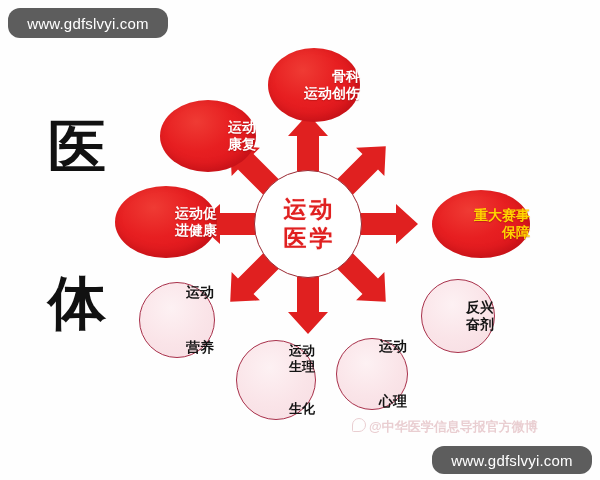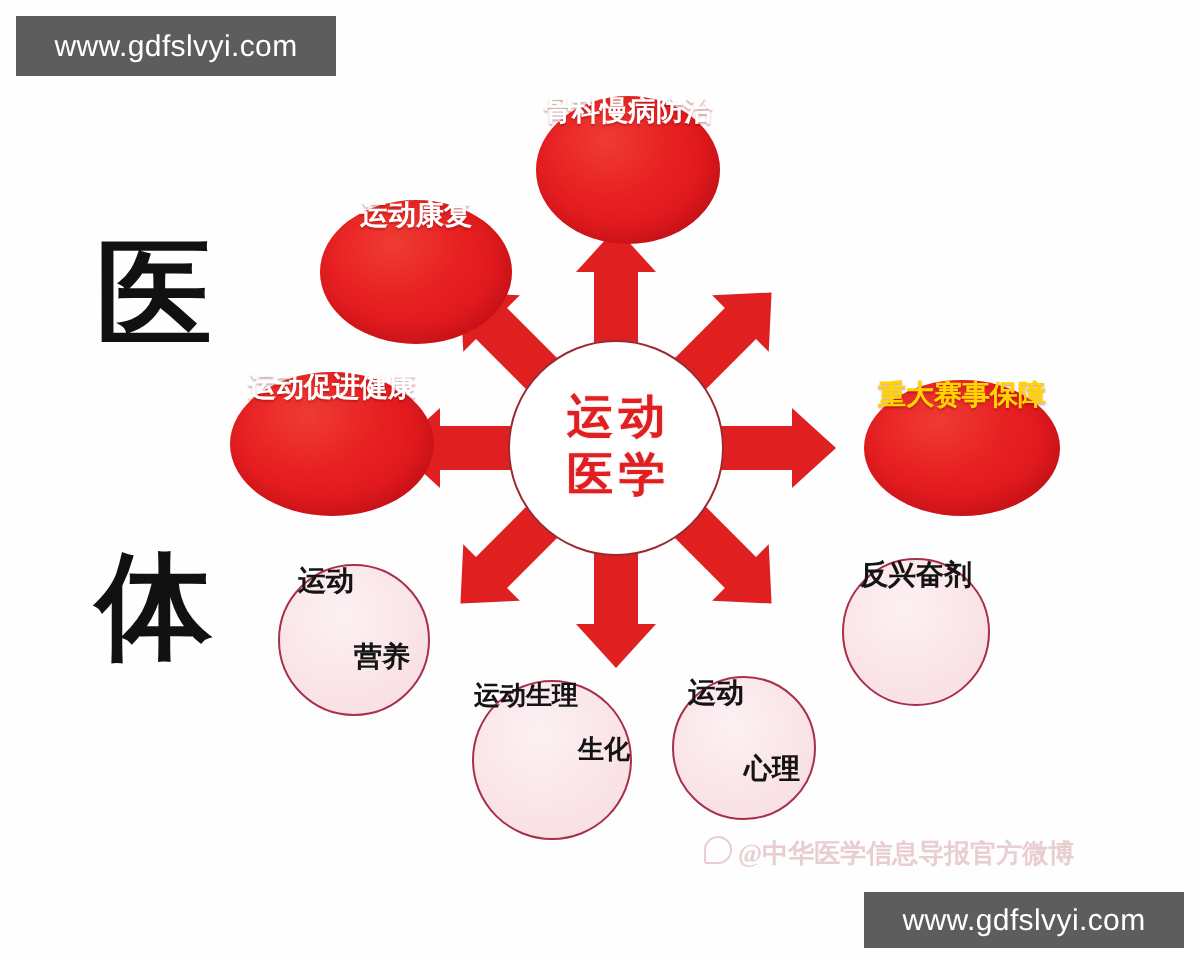--- a/index.html
+++ b/index.html
@@ -43,22 +43,22 @@
     font-weight:700;
     letter-spacing:3px;
     line-height:1.25;
     text-indent:3px;
     text-shadow:0 0 1px rgba(224,32,32,.35);
   }
 
   
   .node{
     position:absolute;
-    display:flex;flex-direction:row;
-    align-items:flex-start;justify-content:center;
+    display:flex;flex-direction:column;
+    align-items:flex-end;justify-content:center;
     text-align:center;
     box-sizing:border-box;
     z-index:5;
   }
   .node .ln{line-height:1.22;white-space:nowrap;}
 
   .node.red{
     border-radius:50%;
     background:radial-gradient(ellipse at 38% 30%, #ef3b34 0%, #e71f21 42%, #d9121b 100%);
     box-shadow:inset -3px -4px 10px rgba(120,0,8,.25);
@@ -95,34 +95,35 @@
   
   .wm{
     position:absolute;
     background:#5d5d5d;
     color:#ffffff;
     font-size:15px;
     font-family:"Liberation Sans",sans-serif;
     display:flex;align-items:center;justify-content:center;
     letter-spacing:.2px;
     z-index:20;
+    border-radius:12px;
   }
   #wm-top{left:8px;top:8px;width:160px;height:30px;}
   #wm-bottom{left:432px;top:446px;width:160px;height:28px;}
 
   #wm-weibo{
     position:absolute;
     left:352px;top:418px;
     color:#d9a7ad;
     opacity:.55;
     font-size:13px;
     font-weight:700;
     white-space:nowrap;
     z-index:19;
-    font-family:Liberation Serif, serif;
+    font-family:Liberation Sans, sans-serif;
   }
   #wm-weibo .eye{
     display:inline-block;width:12px;height:12px;
     border:1.6px solid #d9a7ad;border-radius:50% 50% 50% 10%;
     margin-right:3px;vertical-align:-1px;
   }
 </style>
 </head>
 <body>
 
@@ -168,21 +169,21 @@
     </g>
   </svg>
 
   <div id="center-node" style="border-color: rgb(155, 42, 51);">
     <div class="cl" style="color: rgb(224, 32, 32);">运动</div>
     <div class="cl" style="color: rgb(224, 32, 32);">医学</div>
   </div>
 
   <div class="node red" id="node-top">
       <div class="ln" style="color: rgb(255, 255, 255);">骨科</div>
-      <div class="ln" style="color: rgb(255, 255, 255);">慢病防治</div>
+      <div class="ln" style="color: rgb(255, 255, 255);">运动创伤</div>
     </div>
   <div class="node pink" id="node-br">
       <div class="ln" style="color: rgb(20, 20, 20);">反兴</div>
       <div class="ln" style="color: rgb(20, 20, 20);">奋剂</div>
     </div>
   <div class="node red gold" id="node-right">
       <div class="ln" style="color: rgb(255, 212, 0);">重大赛事</div>
       <div class="ln" style="color: rgb(255, 212, 0);">保障</div>
     </div>
   <div class="node pink" id="node-bottom">

